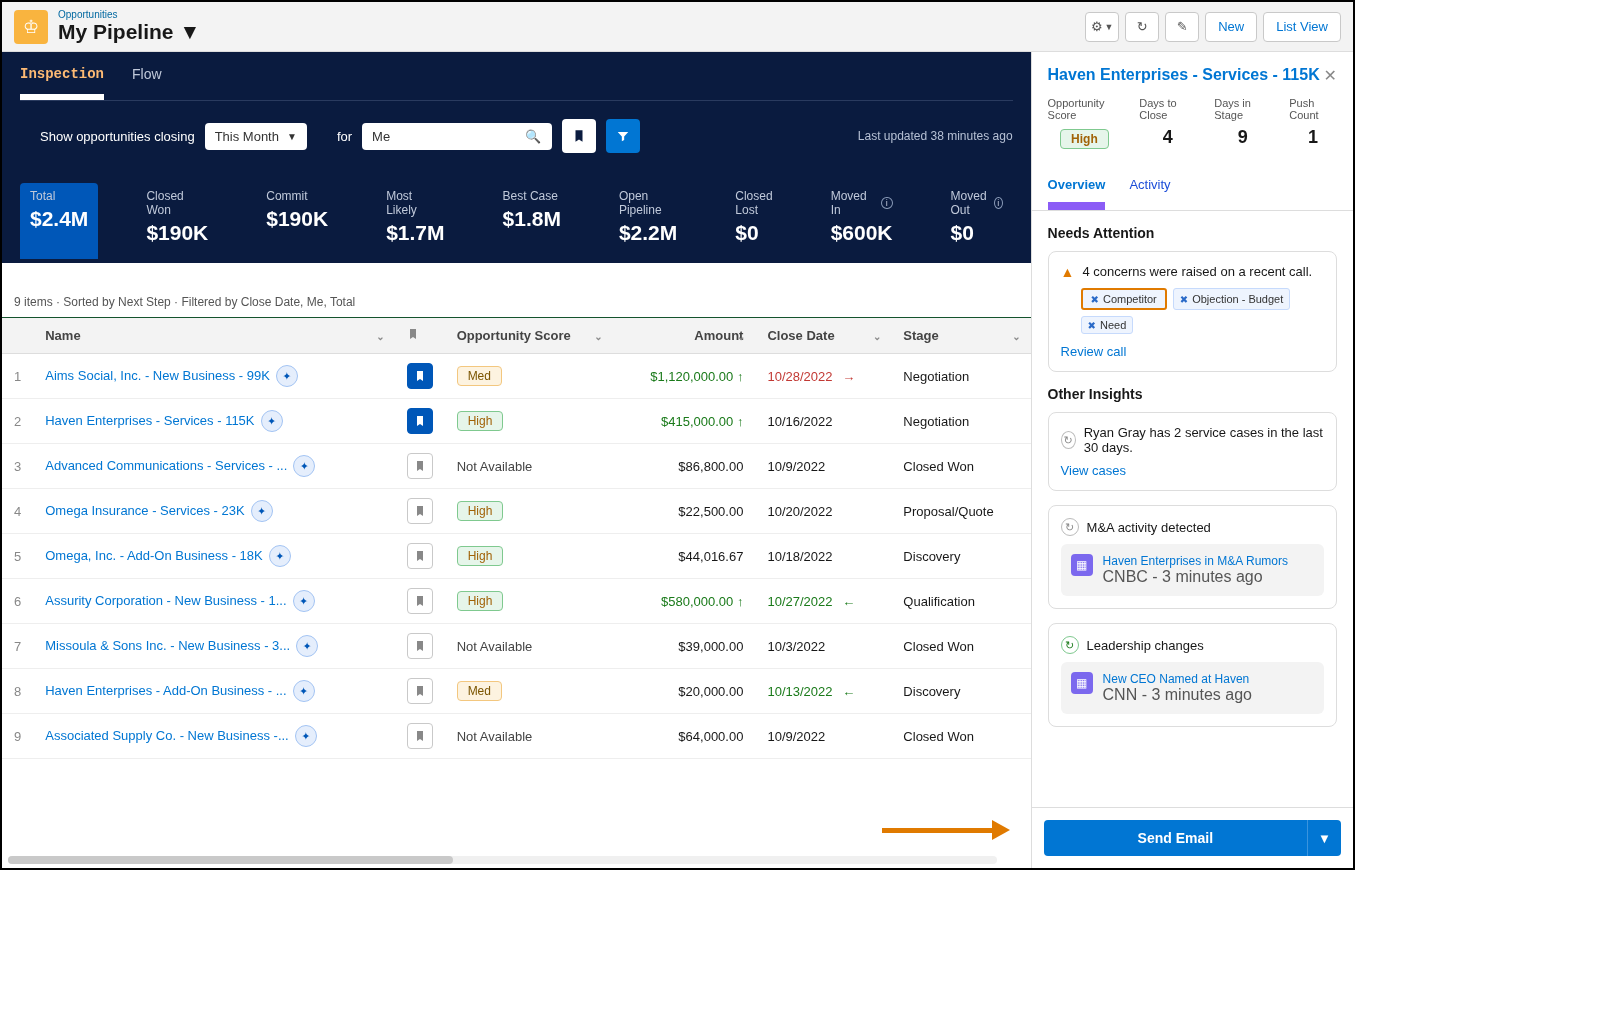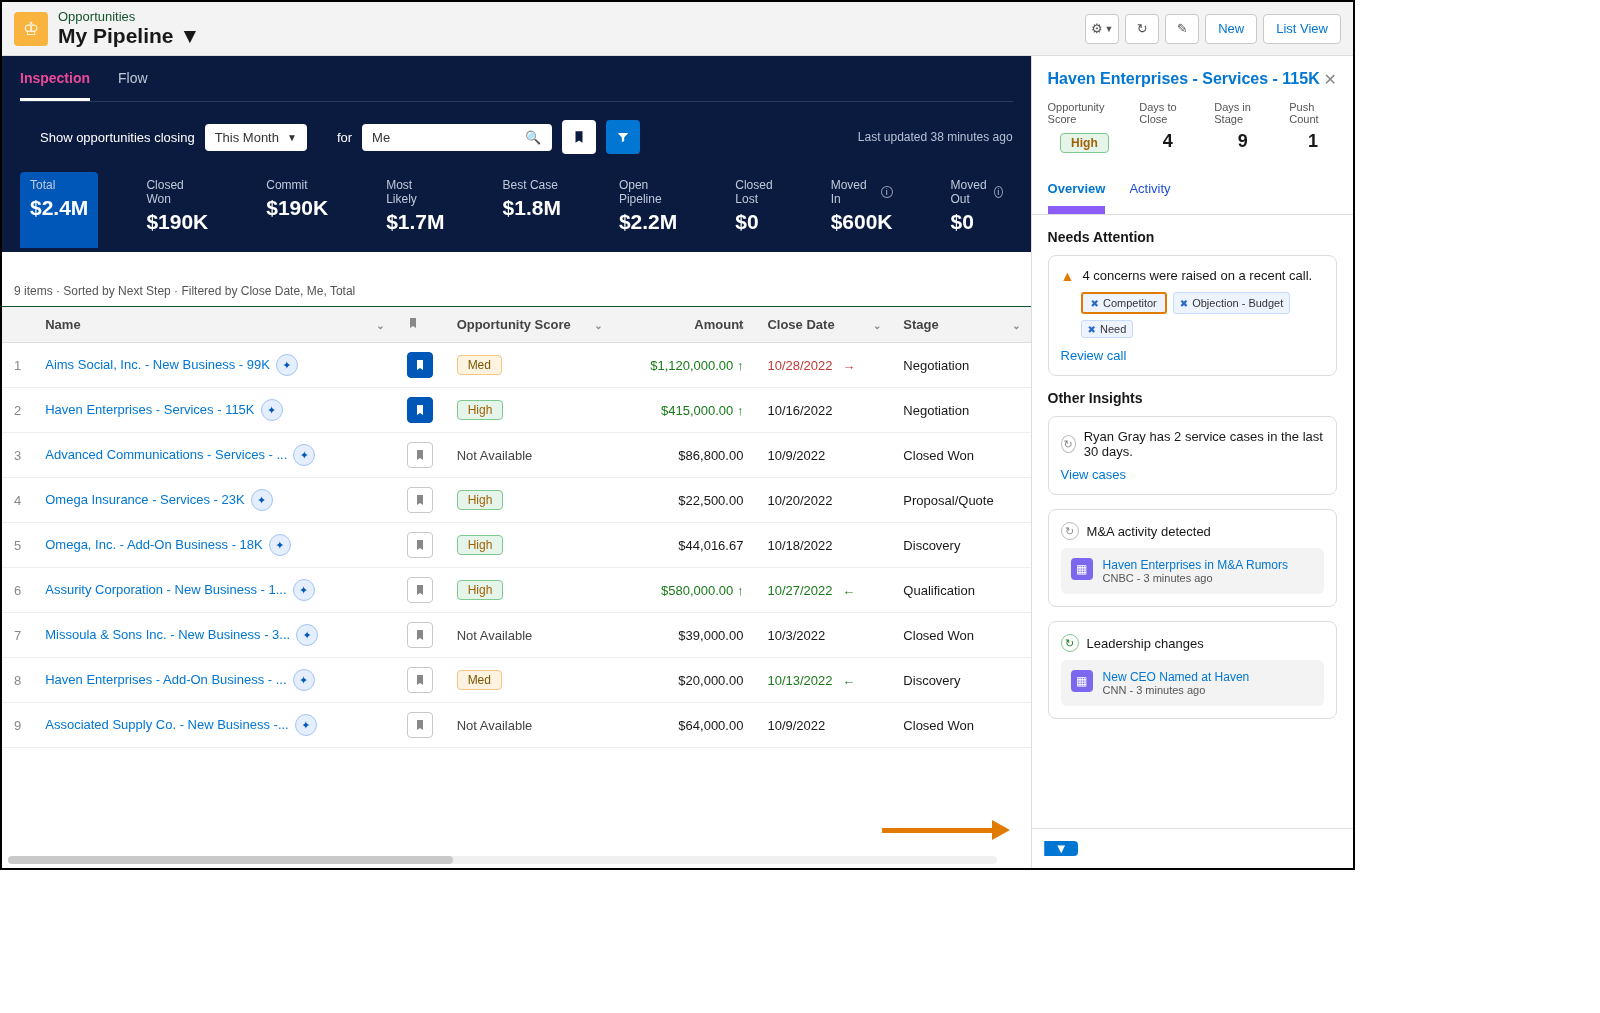--- a/index.html
+++ b/index.html
@@ -1,44 +1,44 @@
 <!DOCTYPE html>
 <html><head>
 <meta charset="utf-8">
 <style>
 * { box-sizing: border-box; margin: 0; padding: 0; font-family: -apple-system, BlinkMacSystemFont, "Segoe UI", Arial, sans-serif; }
 body { background: #fff; font-size: 13px; color: #181818; }
 .frame { border: 2px solid #000; width: 1355px; height: 870px; overflow: hidden; position: relative; display: flex; flex-direction: column; }
 .topbar { background: #f3f3f3; padding: 7px 12px; display: flex; align-items: center; justify-content: space-between; border-bottom: 1px solid #ddd; }
 .top-left { display: flex; align-items: center; gap: 10px; }
 .crown-box { width: 34px; height: 34px; background: #f9b43f; border-radius: 4px; display: flex; align-items: center; justify-content: center; color: #fff; font-size: 18px; }
-.top-titles .breadcrumb { font-size: 13px; color: #14532d; }
+.top-titles .breadcrumb { font-size: 10px; color: #0369a1; }
 .top-titles .title { font-size: 21px; font-weight: 700; display: flex; align-items: center; gap: 6px; }
 .top-right { display: flex; gap: 6px; }
 .icon-btn, .text-btn { background: #fff; border: 1px solid #c9c9c9; border-radius: 4px; height: 30px; display: flex; align-items: center; justify-content: center; padding: 0 8px; font-size: 13px; cursor: pointer; }
 .text-btn { padding: 0 12px; color: #0176d3; }
 .icon-btn { width: 34px; color: #555; }
 
 .content { display: flex; flex: 1; min-height: 0; }
 .main { flex: 1; display: flex; flex-direction: column; min-height: 0; }
 .darkband { background: #0a1b3f; color: #fff; padding: 14px 18px 0 18px; }
 .tabrow { display: flex; gap: 28px; border-bottom: 1px solid #2a3b5f; }
 .tabitem { padding-bottom: 12px; font-size: 14px; color: #c0c9da; cursor: pointer; }
-.tabitem.active { color: #ec4899; border-bottom: 3px solid #ffffff; font-weight: 600; }
+.tabitem.active { color: #fdba74; border-bottom: 6px solid #ffffff; font-weight: 600; font-family: Liberation Mono, monospace; }
 .filterrow { display: flex; align-items: center; gap: 10px; padding: 18px 0; }
 .filterrow .lbl { font-size: 13px; margin-left: 20px; }
 .selectbox { background: #fff; color: #333; border-radius: 4px; padding: 6px 10px; display: flex; align-items: center; gap: 8px; font-size: 13px; }
 .searchbox { background: #fff; border-radius: 4px; padding: 6px 10px; display: flex; align-items: center; gap: 8px; width: 190px; color: #333; justify-content: space-between; }
 .sq-btn { width: 34px; height: 34px; border-radius: 4px; display: flex; align-items: center; justify-content: center; }
 .sq-btn.bookmark { background: #fff; color: #0a1b3f; }
 .sq-btn.filter { background: #0176d3; color: #fff; }
 .updated { margin-left: auto; font-size: 12px; color: #b6c0d4; }
 
 .metricsrow { display: flex; gap: 38px; padding-bottom: 4px; }
-.metric { display: flex; flex-direction: column; gap: 4px; padding: 6px 10px 14px 10px; }
+.metric { display: flex; flex-direction: column; gap: 4px; padding: 6px 10px 14px 10px; margin-top: 12px; }
 .metric.active { background: #0057b8; border-radius: 4px 4px 0 0; }
 .metric .mlabel { font-size: 12px; color: #c0c9da; display:flex; align-items:center; gap:4px;}
 .metric .mvalue { font-size: 21px; font-weight: 700; }
 
 .tablearea { background: #fff; flex: 1; overflow: auto; margin-top: 24px; }
 .tablemeta { font-size: 12px; color: #555; padding: 8px 12px; }
 .tbl { width: 100%; border-collapse: collapse; }
 .tbl th { text-align: left; font-size: 13px; font-weight: 600; color: #444; padding: 10px 12px; background: #f3f3f3; border-top: 1px solid #14532d; border-bottom: 1px solid #ddd; position: relative; }
 .tbl th .chev { position: absolute; right: 10px; top: 50%; transform: translateY(-50%); color: #888; font-size: 10px; }
 .tbl td { padding: 9px 12px; border-bottom: 1px solid #eee; font-size: 13px; vertical-align: middle; }
@@ -78,21 +78,21 @@
 .warn-icon { color: #e07a00; font-size: 14px; }
 .tag-box { display: inline-flex; align-items: center; gap: 4px; background: #eef4fe; border: 1px solid #c6dafc; border-radius: 3px; padding: 2px 6px; font-size: 11px; color: #333; }
 .tag-box.hl { border: 2px solid #e07a00; padding: 3px 8px; }
 .tag-box .x { color: #2a6ac8; font-size: 10px; }
 .link { color: #0176d3; font-size: 13px; cursor: pointer; }
 .insight-head { display: flex; gap: 8px; align-items: center; margin-bottom: 8px; font-size: 13px; }
 .insight-head .ic { width: 18px; height: 18px; border: 1px solid #bbb; border-radius: 50%; display: flex; align-items: center; justify-content: center; font-size: 11px; color: #888; }
 .news-card { background: #f3f3f3; border-radius: 6px; padding: 10px; display: flex; gap: 10px; align-items: flex-start; }
 .news-ic { width: 22px; height: 22px; background: #7b68ee; border-radius: 4px; flex-shrink: 0; display:flex; align-items:center; justify-content:center; color:#fff; font-size:12px;}
 .news-title { color: #0176d3; font-size: 12px; }
-.news-meta { color: #555; font-size: 11px; }
+.news-meta { color: #555; font-size: 16px; }
 .sp-footer { padding: 12px; border-top: 1px solid #ddd; display:flex; }
 .send-btn { flex: 1; background: #0176d3; color: #fff; border: none; border-radius: 4px 0 0 4px; padding: 10px; font-size: 14px; font-weight: 600; cursor: pointer; }
 .send-drop { width: 34px; background: #0176d3; border-left: 1px solid #3a94de; border-radius: 0 4px 4px 0; display:flex; align-items:center; justify-content:center; color:#fff; cursor:pointer;}
 
 .orange-arrow { position: absolute; bottom: 28px; left: 880px; display:flex; align-items:center; }
 .orange-arrow .line { width: 110px; height: 5px; background: #e07a00; }
 .orange-arrow .head { width: 0; height: 0; border-top: 10px solid transparent; border-bottom: 10px solid transparent; border-left: 18px solid #e07a00; }
 
 .scrollbar { position: absolute; bottom: 4px; left: 6px; right: 356px; height: 8px; background: #f0f0f0; border-radius: 4px; }
 .scrollbar .thumb { width: 45%; height: 100%; background: #c9c9c9; border-radius: 4px; }
@@ -412,20 +412,21 @@
           <div class="news-card">
             <div class="news-ic">▦</div>
             <div>
               <div class="news-title">New CEO Named at Haven</div>
               <div class="news-meta">CNN - 3 minutes ago</div>
             </div>
           </div>
         </div>
       </div>
       <div class="sp-footer">
+        <button class="send-btn">Send Email</button>
         <div class="send-drop">▼</div>
       </div>
     </div>
   </div>
 
   <div class="orange-arrow">
       <div class="line"></div>
       <div class="head"></div>
     </div>
   <div class="scrollbar">

